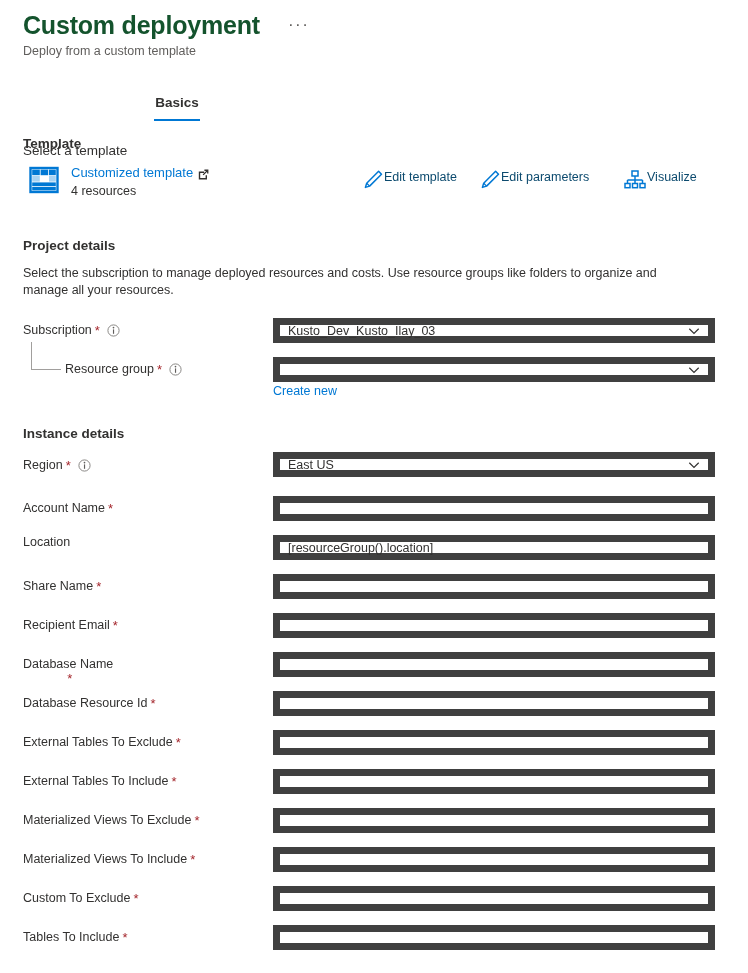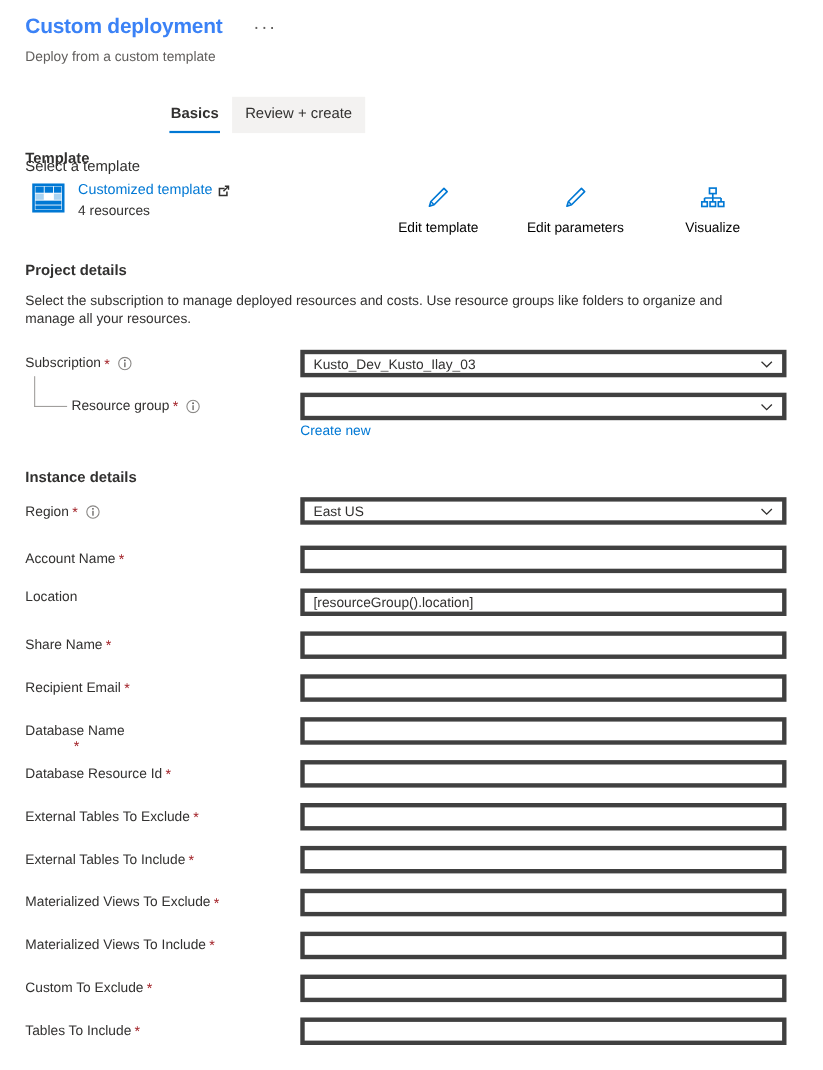--- a/index.html
+++ b/index.html
@@ -12,24 +12,24 @@
     font-family: "Liberation Sans", sans-serif;
     color: #323130;
     overflow: hidden;
     position: relative;
   }
 
   
   .page-header { position: absolute; left: 23px; top: 10px; }
   .title-row { display: flex; align-items: flex-start; }
   .page-title {
-    font-size: 19px;
+    font-size: 25px;
     font-weight: 600;
     line-height: 30px;
-    color: #3b82f6;
+    color: #14532d;
     letter-spacing: -0.2px;
     white-space: nowrap;
   }
   .ellipsis-btn {
     margin-left: 28px;
     margin-top: 10px;
     font-size: 17px;
     line-height: 10px;
     color: #605e5c;
     letter-spacing: 1.5px;
@@ -115,24 +115,23 @@
 
   
   .tpl-actions {
     position: absolute;
     top: 165px;
     display: flex;
     align-items: flex-start;
   }
   .tpl-action {
     display: flex;
-    flex-direction: column;
-    align-items: center;
+    flex-direction: row;
     cursor: pointer;
-    color: #000000;
+    color: #0c4a6e;
   }
   .tpl-action .icon-wrap { height: 30px; display: flex; align-items: center; justify-content: center; }
   .tpl-action .lbl { font-size: 12.5px; margin-top: 4px; line-height: 16px; white-space: nowrap; }
 
   
   .field-label {
     position: absolute;
     left: 23px;
     font-size: 12.5px;
     color: #323130;
@@ -153,21 +152,21 @@
     height: 28px;
     border-left: 1px solid #a19f9d;
     border-bottom: 1px solid #a19f9d;
   }
 
   .ctrl {
     position: absolute;
     left: 273px;
     width: 442px;
     height: 25px;
-    border: 4px solid #404040;
+    border: 7px solid #404040;
     background: #ffffff;
     font-size: 12.5px;
     color: #323130;
     display: flex;
     align-items: center;
     padding: 0 8px;
     font-family: "Liberation Sans", sans-serif;
   }
   .ctrl.dropdown { padding-right: 28px; cursor: pointer; }
   .ctrl .chev {
@@ -195,21 +194,20 @@
   <div class="title-row">
     <div class="page-title">Custom deployment</div>
     <div class="ellipsis-btn">···</div>
   </div>
   <div class="page-subtitle">Deploy from a custom template</div>
 </div>
 
 <div class="tabs">
   <div class="tab">Select a template</div>
   <div class="tab active">Basics</div>
-  <div class="tab hover">Review + create</div>
 </div>
 
 <div class="section-title" id="tpl-title">Template</div>
 
 <div class="tpl-card">
   <span class="tpl-grid-icon">
     <svg width="30" height="30" viewBox="0 0 30 30">
       <rect x="1.5" y="3" width="27" height="24" fill="#ffffff" stroke="#0078d4" stroke-width="2.4"></rect>
       <rect x="3.2" y="4.6" width="7.6" height="5.6" fill="#0078d4"></rect>
       <rect x="11.6" y="4.6" width="7.6" height="5.6" fill="#0078d4"></rect>

